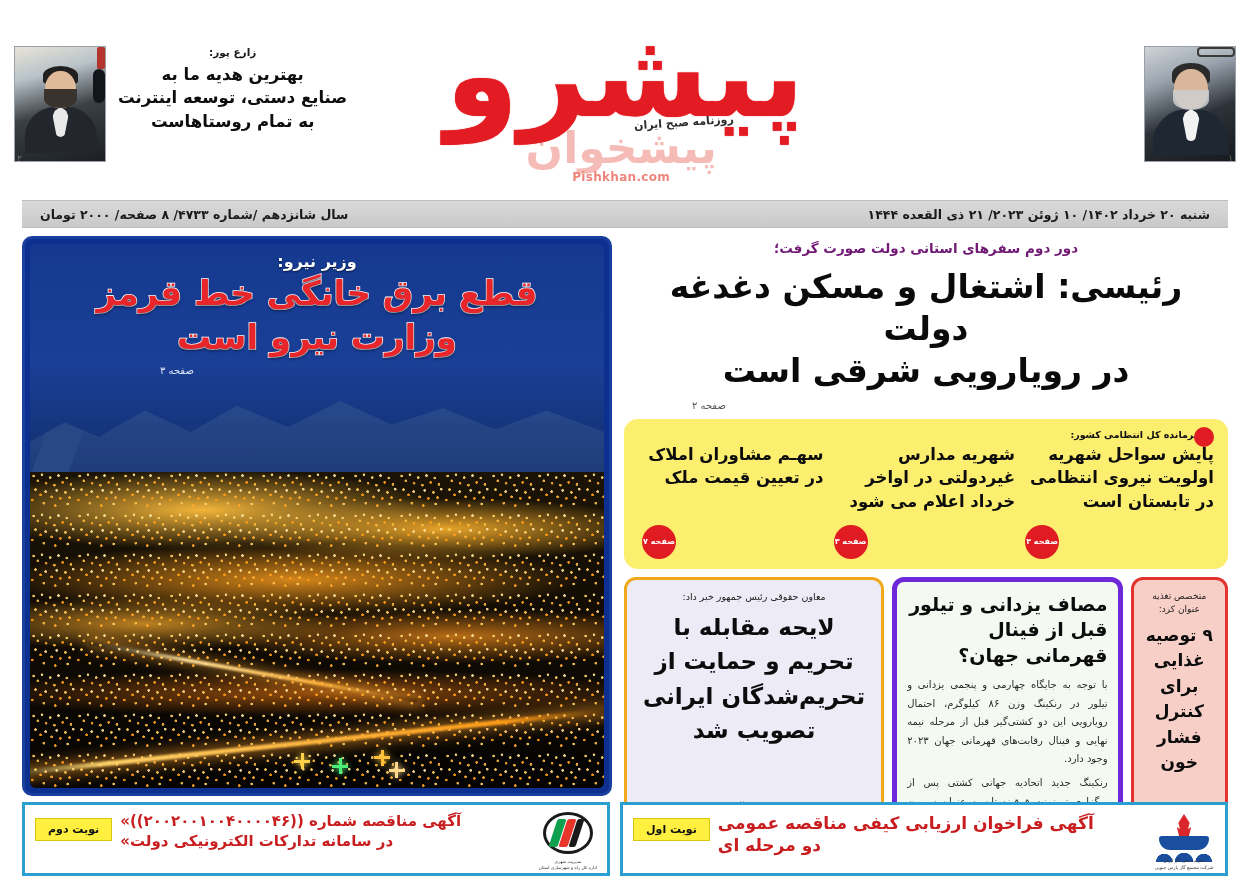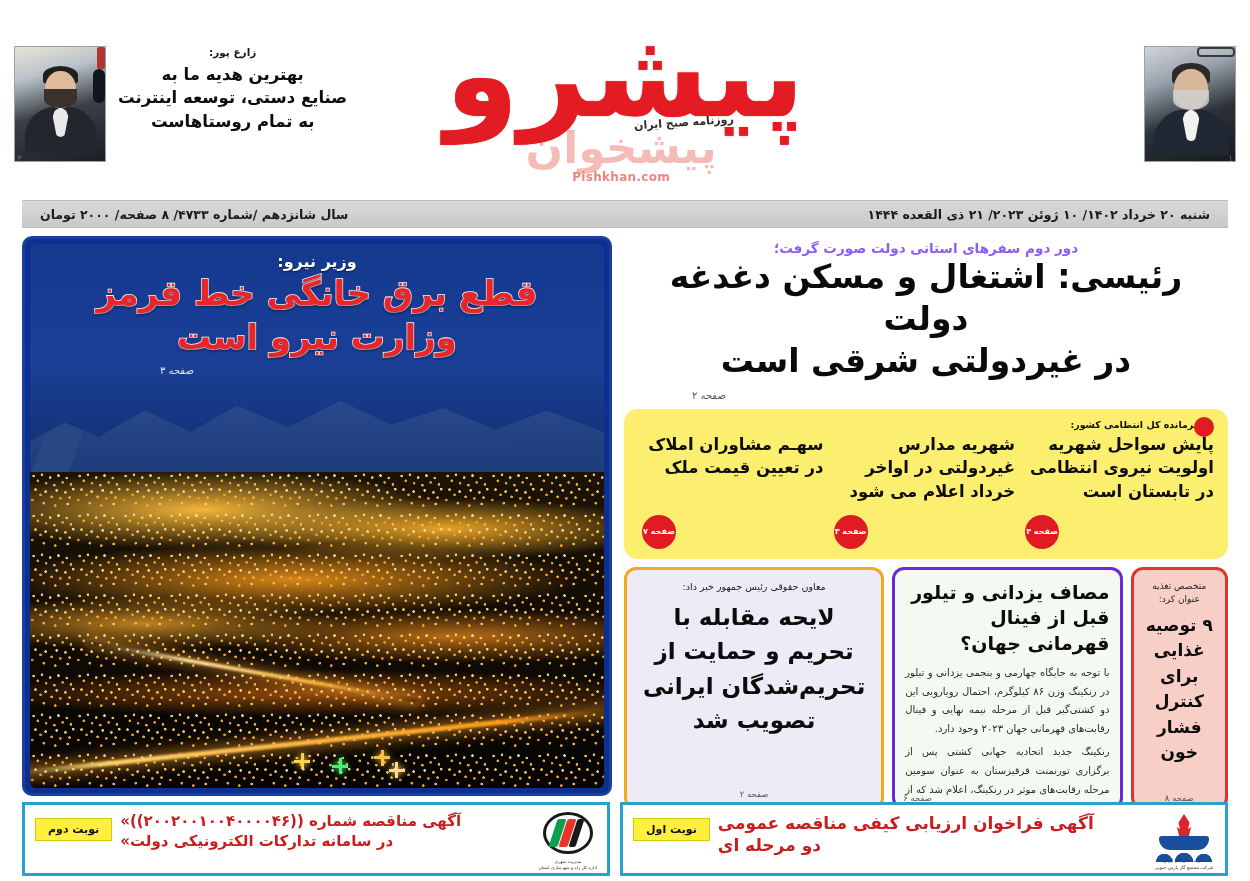--- a/index.html
+++ b/index.html
@@ -88,21 +88,21 @@
   }
   .datebar span { font-size: 12.5px; font-weight:700; color:#1a1a1a; }
 
   
   .content { display:flex; direction: rtl; padding: 8px 22px 0 22px; gap: 12px; height: 568px; }
   .col-right { width: 604px; display:flex; flex-direction:column; }
   .col-left  { width: 602px; display:flex; flex-direction:column; }
 
   
   .lead { text-align:center; padding: 4px 6px 2px; position:relative; }
-  .lead-kicker { font-size: 13.5px; font-weight:700; color:#8b5cf6; }
+  .lead-kicker { font-size: 13.5px; font-weight:700; color:#701a75; margin-bottom:10px; }
   .lead-title { font-size: 33px; font-weight:700; color:#0a0a0a; line-height: 1.28; letter-spacing:-.6px;}
   .lead-page { font-size:10px; color:#555; margin-top:7px; text-align:left; padding-left:62px;}
 
   
   .yellow-box {
     margin-top: 6px; background:#fcee6e; border-radius: 14px;
     display:flex; direction:rtl; padding: 10px 14px 12px; gap: 6px;
     min-height: 150px;
   }
   .ybox-cell { flex:1; position:relative; text-align:right; padding-bottom:4px;}
@@ -118,21 +118,21 @@
   .badge {
     position:absolute; bottom:-2px; left:4px; width:34px; height:34px; border-radius:50%;
     background:#e01b22; color:#fff; font-size:8px; font-weight:700;
     display:flex; align-items:center; justify-content:center; line-height:1;
   }
 
   
   .trio { display:flex; direction:rtl; gap: 8px; margin-top: 8px; height: 243px; }
   .tbox { border-radius:12px; position:relative; padding:10px 10px 16px; overflow:hidden; }
   .tbox-red   { width:98px;  background:#f8cfc7; border:3px solid #e2342c; }
-  .tbox-green { width:232px; background:#f4f9f2; border:3px solid #6d28d9; }
+  .tbox-green { width:232px; background:#f4f9f2; border:5px solid #6d28d9; }
   .tbox-purple{ width:262px; background:#ecebf6; border:3px solid #f0a81d; }
 
   .t-kicker { font-size:9px; font-weight:400; color:#1a1a1a; line-height:1.5; margin-bottom:6px;}
   .t-title  { font-weight:700; color:#0c0c0c; }
   .tbox-red .t-title { font-size:17px; line-height:1.5; text-align:center; }
   .tbox-red .t-kicker{ text-align:center; }
   .tbox-green .t-title { font-size:19px; line-height:1.34; text-align:right; }
   .tbox-purple .t-kicker{ text-align:center; font-size:9.5px;}
   .tbox-purple .t-title { font-size:23px; line-height:1.5; text-align:center;}
   .t-body { font-size:10px; line-height:1.86; color:#2a2a2a; text-align:justify; margin-top:8px;}
@@ -309,21 +309,21 @@
     <span>سال شانزدهم /شماره ۴۷۳۳/ ۸ صفحه/ ۲۰۰۰ تومان</span>
   </div>
 
   <div class="content">
 
     <div class="col-right">
 
       <div class="lead">
         <div class="lead-kicker">دور دوم سفرهای استانی دولت صورت گرفت؛</div>
         <div class="lead-title">رئیسی: اشتغال و مسکن دغدغه دولت</div>
-        <div class="lead-title">در غیردولتی شرقی است</div>
+        <div class="lead-title">در رویارویی شرقی است</div>
         <div class="lead-page">صفحه ۲</div>
       </div>
 
       <div class="yellow-box">
         <div class="ybox-cell c1">
           <div class="red-dot"></div>
           <div class="ybox-kicker">فرمانده کل انتظامی کشور:</div>
           <div class="ybox-title">پایش سواحل شهریه اولویت نیروی انتظامی در تابستان است</div>
           <div class="badge">صفحه ۴</div>
         </div>

